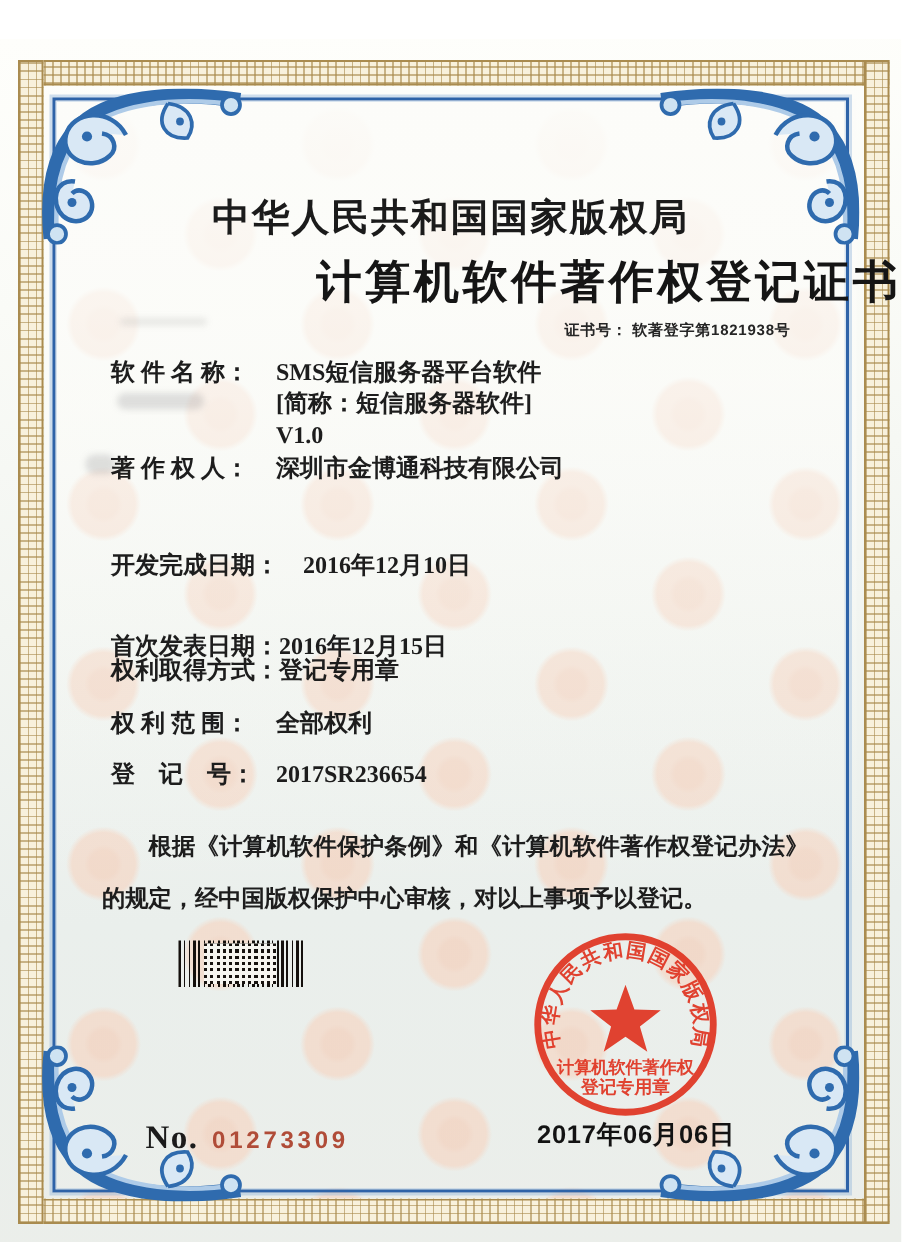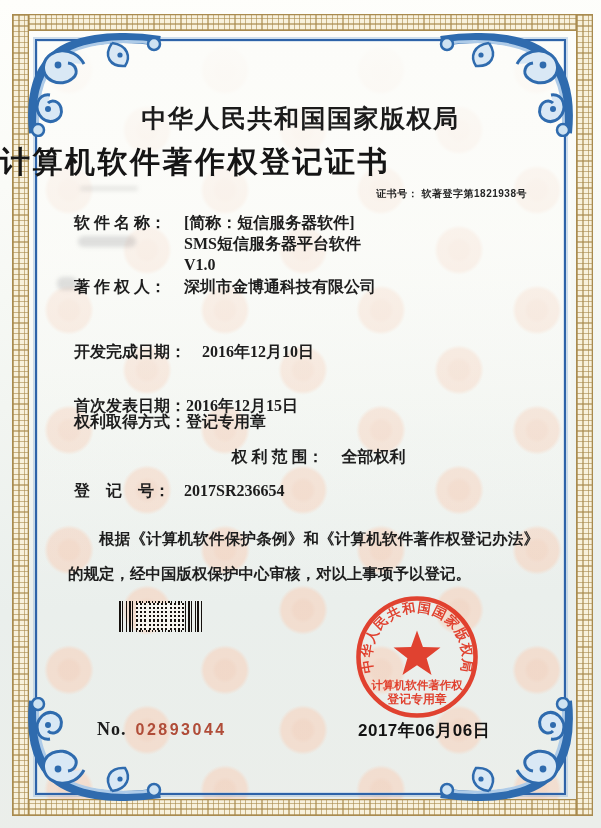--- a/index.html
+++ b/index.html
@@ -1,21 +1,21 @@
 <!DOCTYPE html>
 <html><head>
 <meta charset="utf-8">
 <style>
   html,body{margin:0;padding:0;}
   body{
     width:601px;height:828px;position:relative;overflow:hidden;
     background:#ffffff;
     font-family:"Liberation Sans","DejaVu Sans",sans-serif;
   }
-  .photo{position:absolute;inset:0;}
+  .photo{position:absolute;inset:0;margin-top:26px;}
   
   .paper{
     position:absolute;inset:0;z-index:0;
     background:linear-gradient(178deg,#fefefb 0%,#fafbf7 22%,#f2f5f1 48%,#eaefec 72%,#ebeeea 100%);
   }
   
   .watermark{
     position:absolute;left:30px;top:40px;right:30px;bottom:20px;z-index:1;
     background-image:
       radial-gradient(circle at 39px 30px, rgba(244,216,199,.75) 0 21px, rgba(244,216,199,0) 25px),
@@ -51,38 +51,38 @@
   .orn-tl{left:28px;top:33px;}
   .orn-tr{right:28px;top:33px;transform:scaleX(-1);}
   .orn-bl{left:28px;bottom:27px;transform:scaleY(-1);}
   .orn-br{right:28px;bottom:27px;transform:scale(-1,-1);}
   
   .authority{
     position:absolute;left:0;right:0;top:102px;z-index:4;text-align:center;
     font-size:25px;font-weight:bold;letter-spacing:1.5px;color:#1b1b1b;
   }
   .cert-title{
-    position:absolute;left:0;right:0;top:142px;z-index:4;text-align:left;
+    position:absolute;left:0;right:0;top:142px;z-index:4;text-align:right;
     font-family:Liberation Serif, serif;
     font-size:30px;font-weight:bold;letter-spacing:2.5px;color:#151515;
   }
   .certno{
     position:absolute;right:74px;top:187px;z-index:4;
     font-size:10px;color:#252525;letter-spacing:.5px;font-weight:600;
   }
   .row{
     position:absolute;left:74px;right:38px;z-index:4;display:flex;align-items:flex-start;
     font-family:"Liberation Serif","DejaVu Serif",serif;
     font-size:16px;font-weight:bold;color:#1d1d1d;line-height:21px;
   }
   .row .lbl{flex:0 0 110px;white-space:pre;}
   .row .val{display:block;}
   .vline{display:block;}
   .r1{top:212px;} .r2{top:276px;} .r3{top:341px;gap:16px;} .r4{top:395px;}
-  .r5{top:411px;} .r6{top:446px;justify-content:center;} .r7{top:480px;}
+  .r5{top:411px;} .r6{top:446px;} .r7{top:480px;}
   .statement{
     position:absolute;left:68px;right:62px;top:521px;z-index:4;
     font-family:"Liberation Serif","DejaVu Serif",serif;
     font-size:15.5px;font-weight:bold;color:#1d1d1d;line-height:35px;
     text-indent:2em;text-align:justify;
   }
   
   .barcode{
     position:absolute;left:119px;top:601px;width:85px;height:31px;z-index:4;
     background:repeating-linear-gradient(90deg,#14100d 0 2px,rgba(0,0,0,0) 2px 3.4px,#14100d 3.4px 4.4px,rgba(0,0,0,0) 4.4px 7px,#14100d 7px 8px,rgba(0,0,0,0) 8px 9.8px);
@@ -91,21 +91,21 @@
     position:absolute;left:20%;right:24%;top:5%;bottom:5%;
     background-color:#f6f5f0;
     background-image:
       repeating-linear-gradient(90deg, rgba(246,245,240,0) 0 2.1px, #f6f5f0 2.1px 4.2px),
       repeating-linear-gradient(0deg, #171310 0 2.1px, rgba(0,0,0,0) 2.1px 4.2px);
   }
   
   .serial{position:absolute;left:97px;top:719px;z-index:4;display:flex;align-items:baseline;}
   .serial-label{
     font-family:"Liberation Serif","DejaVu Serif",serif;
-    font-size:18px;font-weight:bold;color:#1b1b1b;letter-spacing:1px;
+    font-size:22px;font-weight:bold;color:#1b1b1b;letter-spacing:1px;
   }
   .serial-num{
     margin-left:9px;font-size:16px;color:#b04c38;letter-spacing:2.5px;font-weight:600;
   }
   
   .seal{position:absolute;left:353px;top:593px;width:128px;height:128px;z-index:6;opacity:.93;}
   .seal-date{
     position:absolute;left:358px;top:719px;z-index:5;
     font-size:17px;font-weight:bold;color:#131313;letter-spacing:.5px;
   }
@@ -166,22 +166,22 @@
   <div class="authority">中华人民共和国国家版权局</div>
   <div class="cert-title">计算机软件著作权登记证书</div>
   <div class="certno">
     <span>证书号：</span>
     <span>软著登字第1821938号</span>
   </div>
 
   <div class="row r1">
     <span class="lbl">软 件 名 称：</span>
     <span class="val">
+      <span class="vline">SMS短信服务器平台软件</span>
       <span class="vline">[简称：短信服务器软件]</span>
-      <span class="vline">SMS短信服务器平台软件</span>
       <span class="vline">V1.0</span>
     </span>
   </div>
   <div class="row r2">
     <span class="lbl">著 作 权 人：</span>
     <span class="val">深圳市金博通科技有限公司</span>
   </div>
   <div class="row r3">
     <span class="lbl">开发完成日期：</span>
     <span class="val">2016年12月10日</span>
@@ -204,21 +204,21 @@
   </div>
 
   <div class="statement">根据《计算机软件保护条例》和《计算机软件著作权登记办法》的规定，经中国版权保护中心审核，对以上事项予以登记。</div>
 
   <div class="barcode">
     <div class="barcode-2d"></div>
   </div>
 
   <div class="serial">
     <span class="serial-label">No.</span>
-    <span class="serial-num">02893044</span>
+    <span class="serial-num">01273309</span>
   </div>
 
   <div class="seal-date">2017年06月06日</div>
 
   <svg class="seal" viewBox="0 0 140 140">
     <circle cx="70" cy="70" r="64" fill="none" stroke="#e03522" stroke-width="5"></circle>
     <path id="sealArc" d="M 23,88 A 50,50 0 1 1 117,88" fill="none" stroke="none"></path>
     <text fill="#e03522" font-size="14.5" font-weight="bold" letter-spacing="1.2">
       <textPath href="#sealArc" startOffset="50%" text-anchor="middle">中华人民共和国国家版权局</textPath>
     </text>

